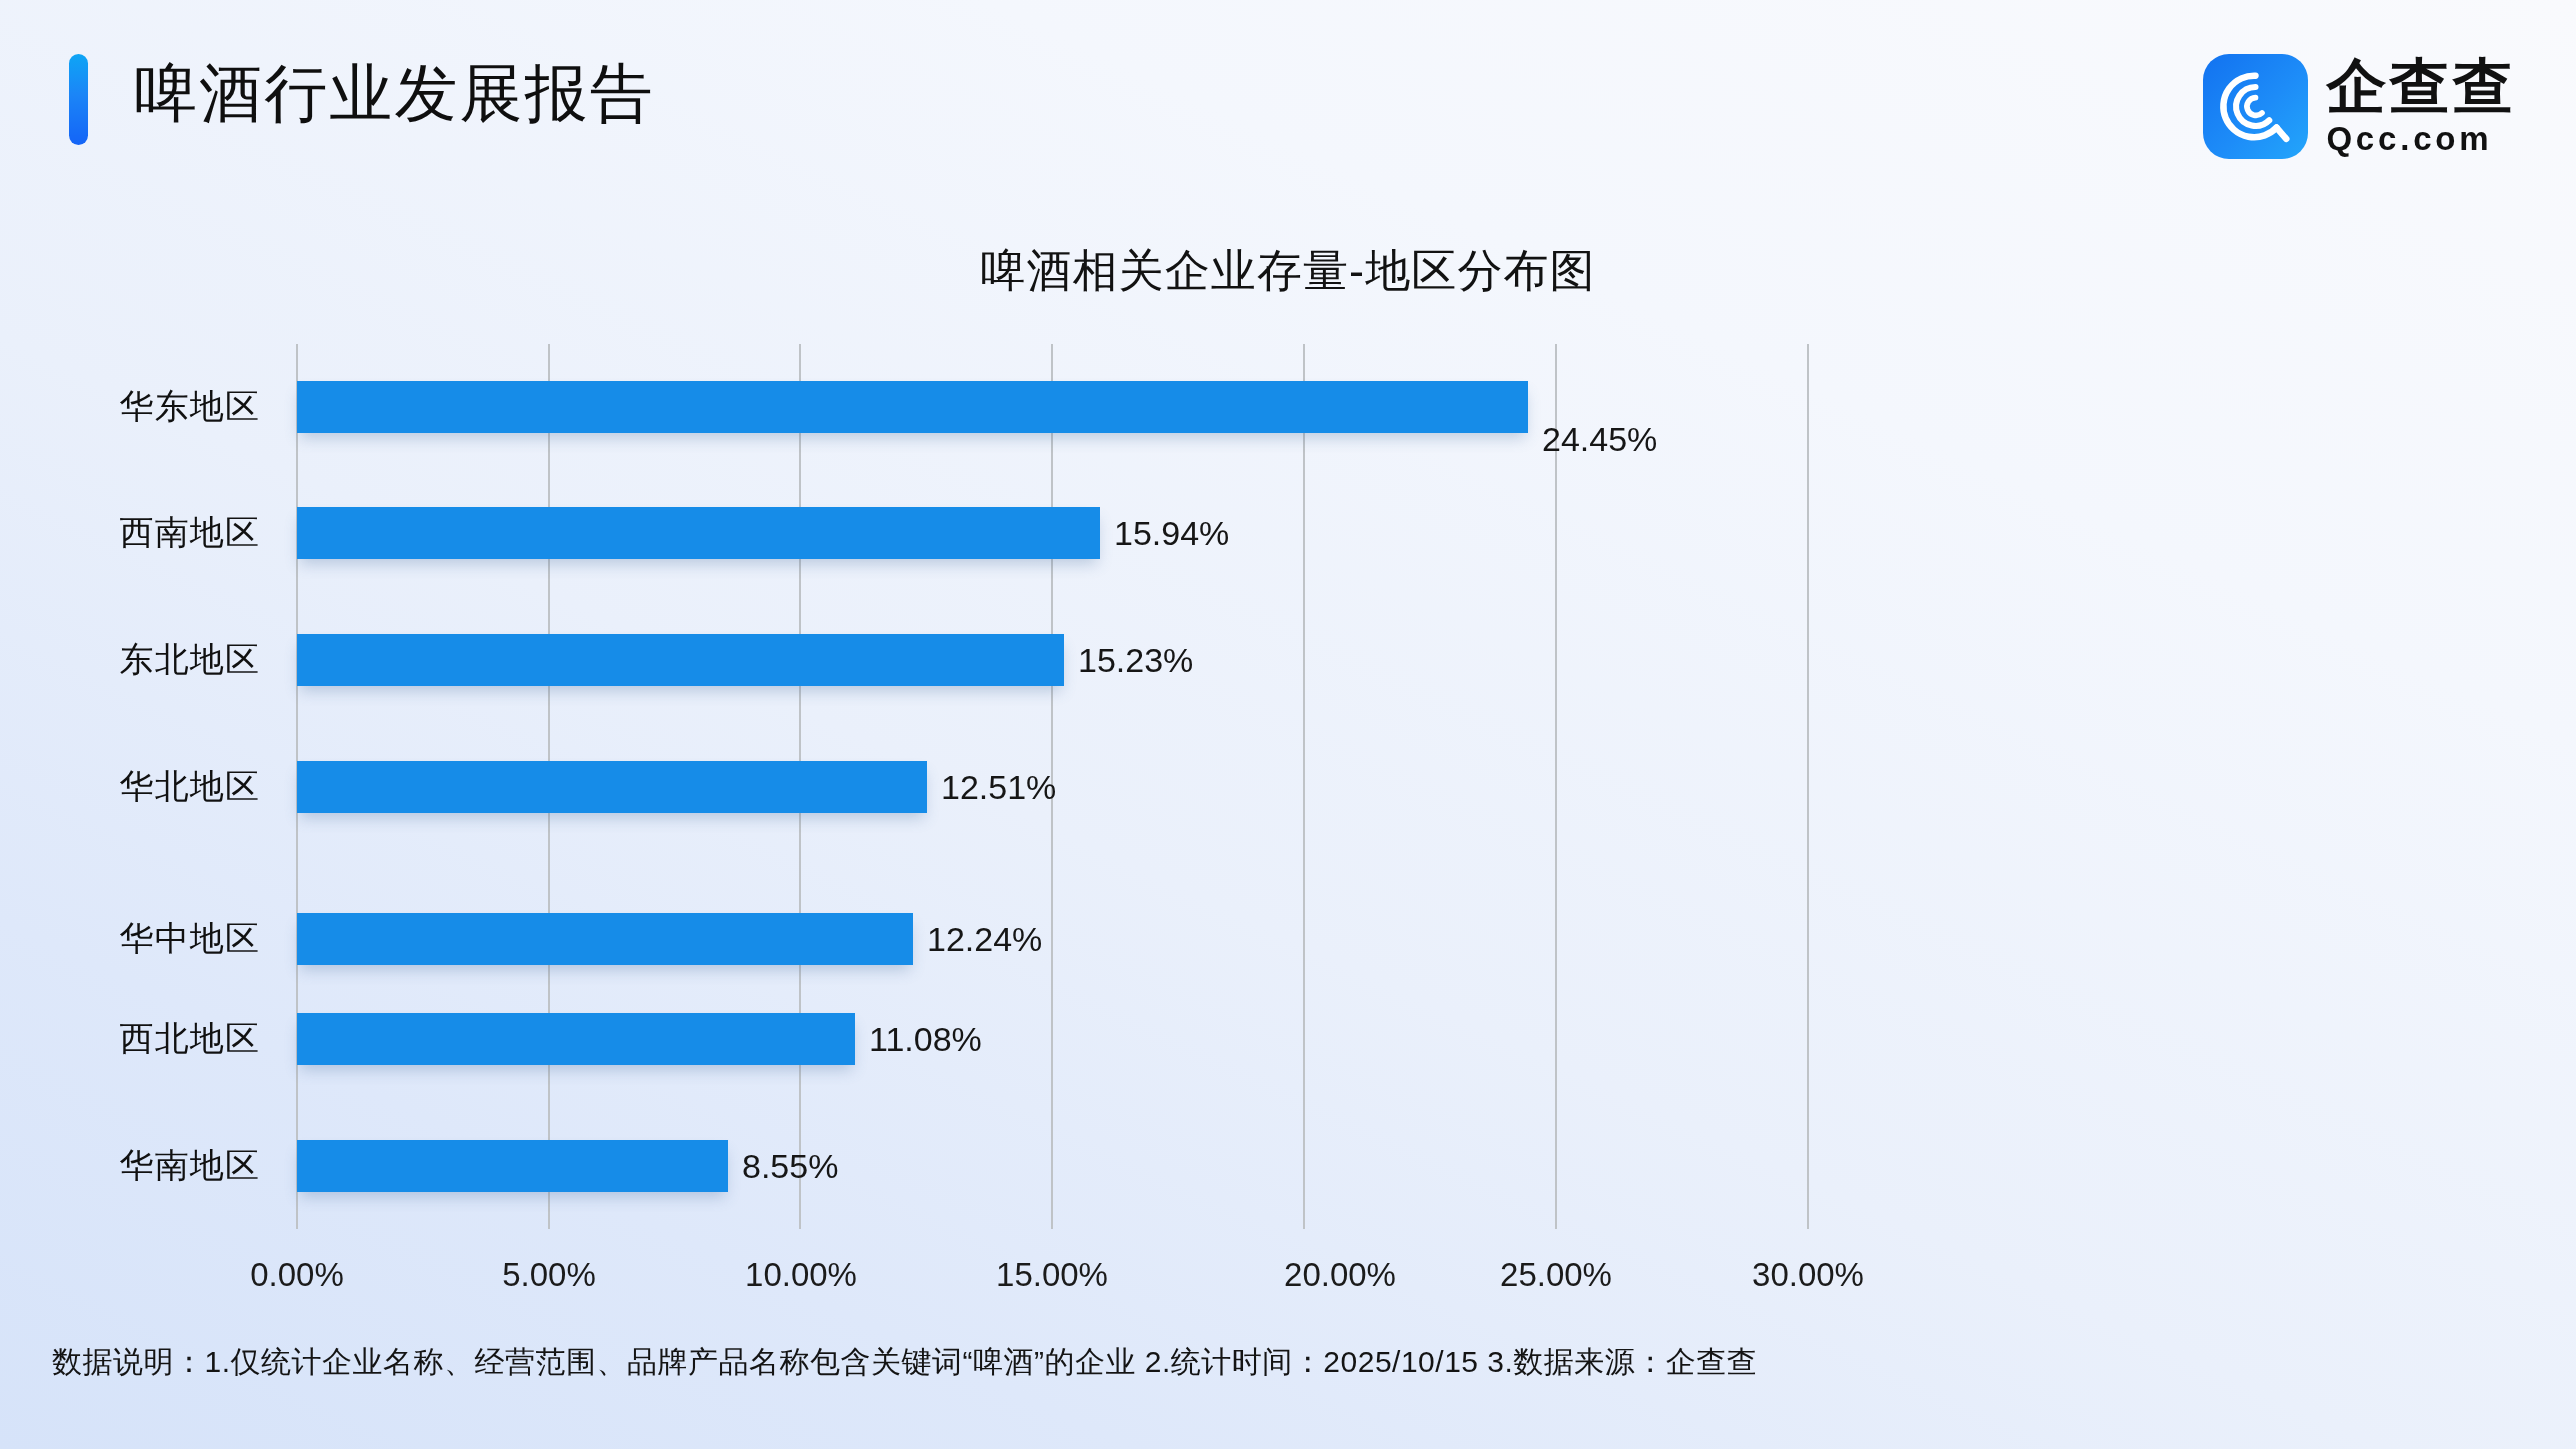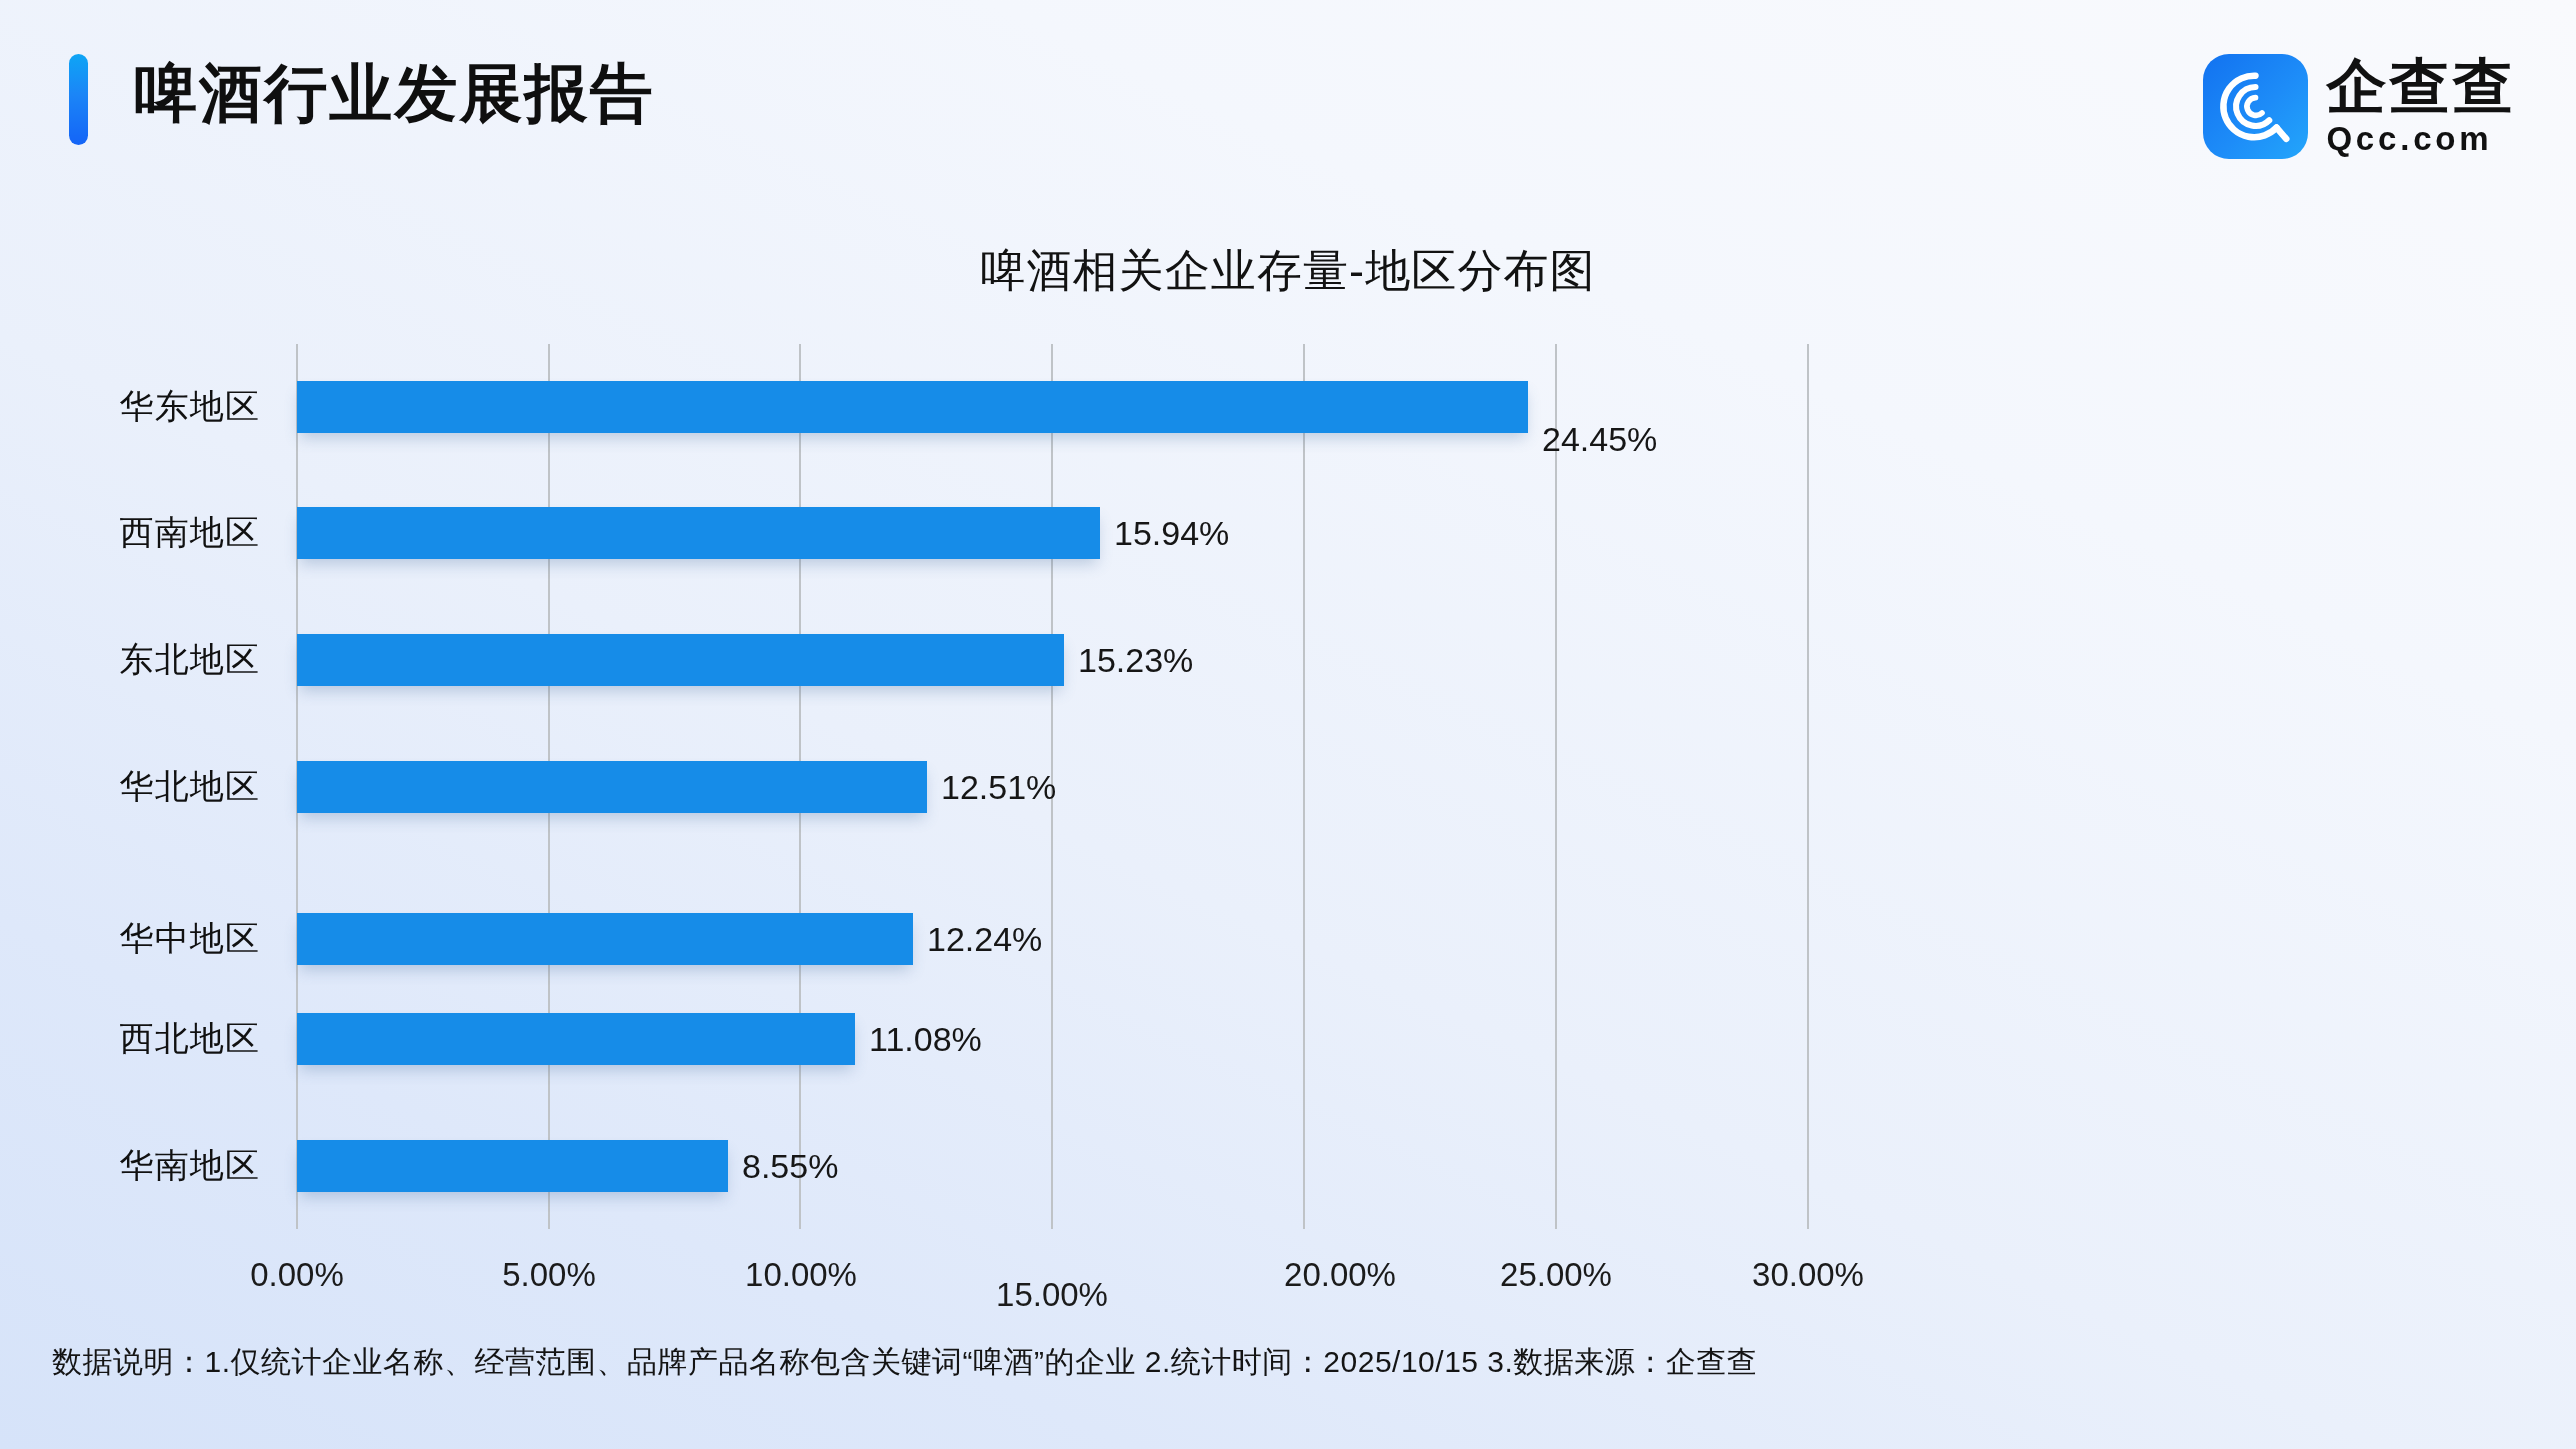--- a/index.html
+++ b/index.html
@@ -26,21 +26,21 @@
     position: absolute;
     left: 69px; top: 54px;
     width: 19.3px; height: 91px;
     border-radius: 9.7px;
     background: linear-gradient(180deg, #0ea5f5 0%, #1b85f7 45%, #1464f7 100%);
   }
   #page-title {
     position: absolute;
     left: 134px; top: 46px;
     font-size: 63px;
-    font-weight: bold;
+    font-weight: normal;
     letter-spacing: 2.1px;
     line-height: 1.5;
     color: #0f0f0f;
     white-space: nowrap;
   }
 
   
   #brand {
     position: absolute;
     right: 60px; top: 47px;
@@ -198,21 +198,21 @@
 <div id="chart">
   <div id="chart-title">啤酒相关企业存量-地区分布图</div>
   <div id="plot">
       <div class="gridline" style="left: -1.1px;"></div>
       <div class="axis-tick-label" style="left: 0px;">0.00%</div>
       <div class="gridline" style="left: 251px;"></div>
       <div class="axis-tick-label" style="left: 252px;">5.00%</div>
       <div class="gridline" style="left: 502px;"></div>
       <div class="axis-tick-label" style="left: 504px;">10.00%</div>
       <div class="gridline" style="left: 754px;"></div>
-      <div class="axis-tick-label" style="left: 755px; margin-top: 20px;">15.00%</div>
+      <div class="axis-tick-label" style="left: 755px;">15.00%</div>
       <div class="gridline" style="left: 1006px;"></div>
       <div class="axis-tick-label" style="left: 1043px;">20.00%</div>
       <div class="gridline" style="left: 1258px;"></div>
       <div class="axis-tick-label" style="left: 1259px;">25.00%</div>
       <div class="gridline" style="left: 1510px;"></div>
       <div class="axis-tick-label" style="left: 1511px;">30.00%</div>
       <div class="row" style="top: 0px; height: 126px;">
         <div class="cat-label">华东地区</div>
         <div class="bar" style="width: 1231px; background: rgb(22, 140, 232);"></div>
         <div class="bar-value" style="left: 1245px; margin-top: 32px;">24.45%</div>

